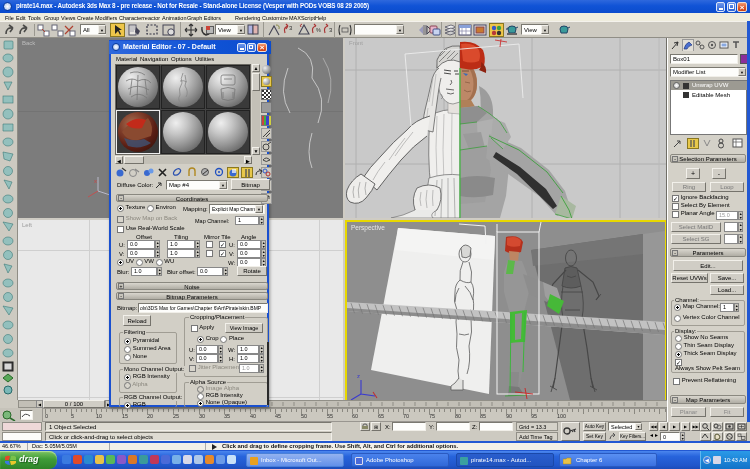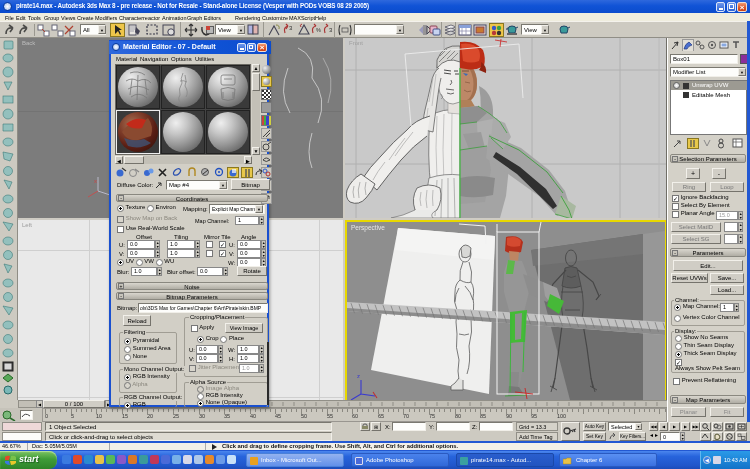--- a/index.html
+++ b/index.html
@@ -795,21 +795,21 @@
 </div>
 
 <div class="abs" id="taskbar" style="left:0;top:451px;width:750px;height:18px;background:linear-gradient(#4b86ee,#2764dc 30%,#2156cb 80%,#1c4cb8);">
  <div class="abs" style="left:0;top:0;width:57px;height:18px;background:linear-gradient(#7ec464,#3f9c38 45%,#2e8428);border-radius:0 8px 8px 0;box-shadow:inset 0 1px 1px #b8e0a0;">
   <svg class="abs" style="left:4px;top:3px;" width="13" height="12" viewBox="0 0 13 12">
           <path d="M1,3 Q3,1 6,2 L5,6 L1,6 Z" fill="#e04a2a"></path>
           <path d="M7,2 Q10,1 12,3 L12,6 L6,6 Z" fill="#7ac24a"></path>
           <path d="M1,7 L5,7 L6,11 Q3,11 1,9 Z" fill="#3a7ae0"></path>
           <path d="M6,7 L12,7 L12,9 Q10,11 7,11 Z" fill="#e8c82a"></path>
         </svg>
-  <span class="abs" style="left:19px;top:3px;color:#fff;font-size:9px;font-weight:bold;font-style:italic;text-shadow:1px 1px 1px #1a5a1a;">start</span>
+  <span class="abs" style="left:19px;top:3px;color:#fff;font-size:9px;font-weight:bold;font-style:italic;text-shadow:1px 1px 1px #1a5a1a;">drag</span>
  </div>
  <div id="qlaunch" class="abs" style="left:62px;top:2px;width:180px;height:14px;">
         <span class="abs" style="left:0px;top:2px;width:9px;height:9px;background:#3a7ae0;border-radius:2px;"></span>
         <span class="abs" style="left:11px;top:2px;width:9px;height:9px;background:#e04a2a;border-radius:2px;"></span>
         <span class="abs" style="left:22px;top:2px;width:9px;height:9px;background:#2a8ad0;border-radius:2px;"></span>
         <span class="abs" style="left:33px;top:2px;width:9px;height:9px;background:#e8c24a;border-radius:2px;"></span>
         <span class="abs" style="left:44px;top:2px;width:9px;height:9px;background:#58b858;border-radius:2px;"></span>
         <span class="abs" style="left:55px;top:2px;width:9px;height:9px;background:#8a58c8;border-radius:2px;"></span>
         <span class="abs" style="left:66px;top:2px;width:9px;height:9px;background:#d87828;border-radius:2px;"></span>
         <span class="abs" style="left:77px;top:2px;width:9px;height:9px;background:#3a9a9a;border-radius:2px;"></span>

